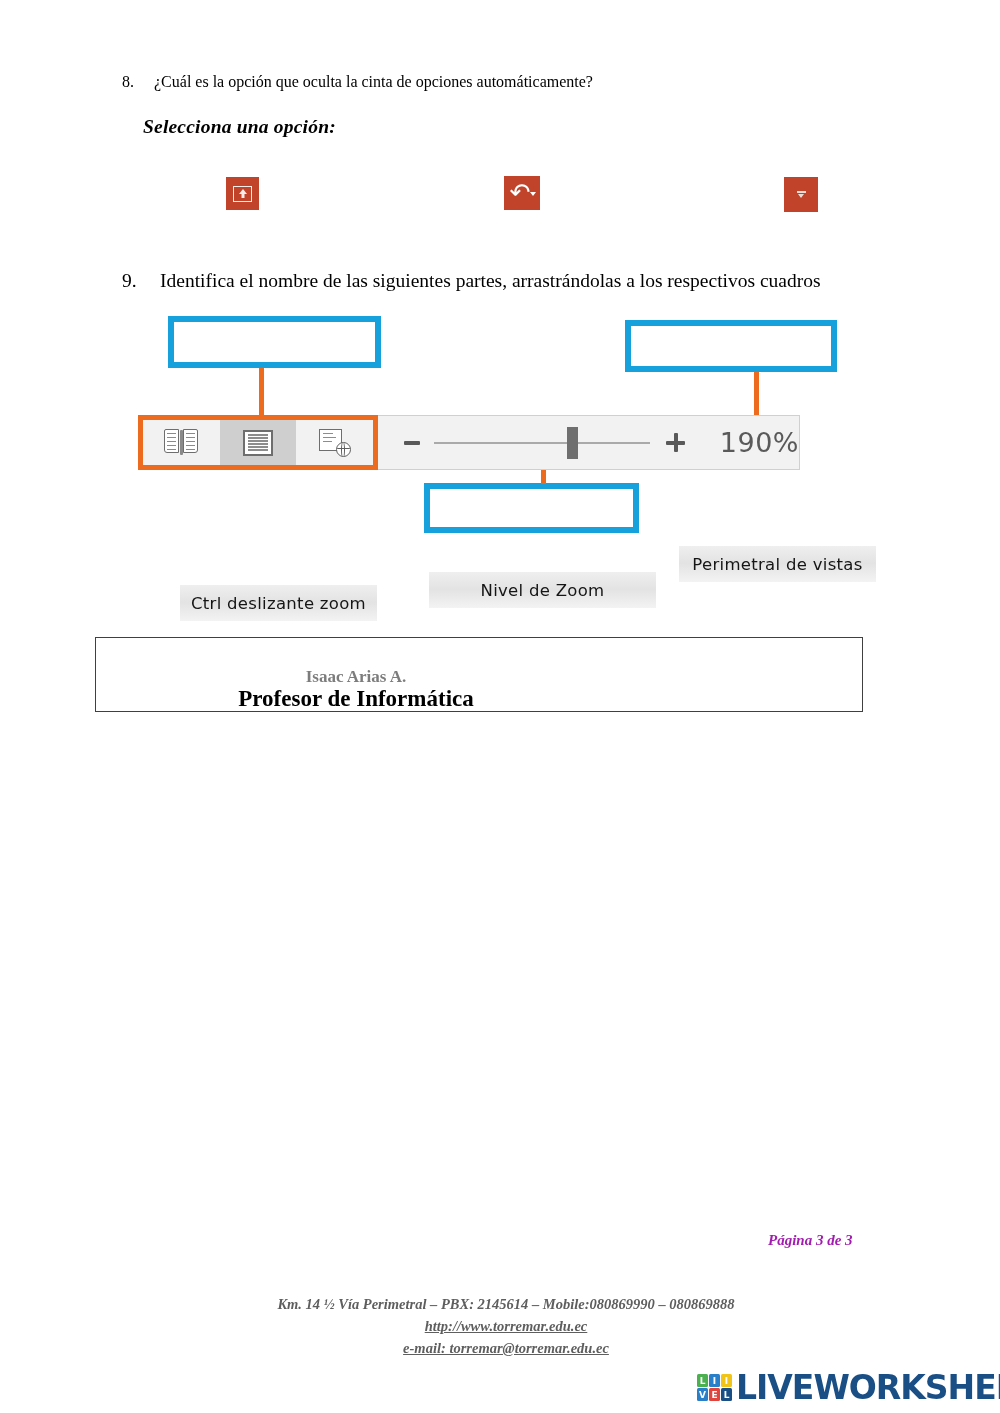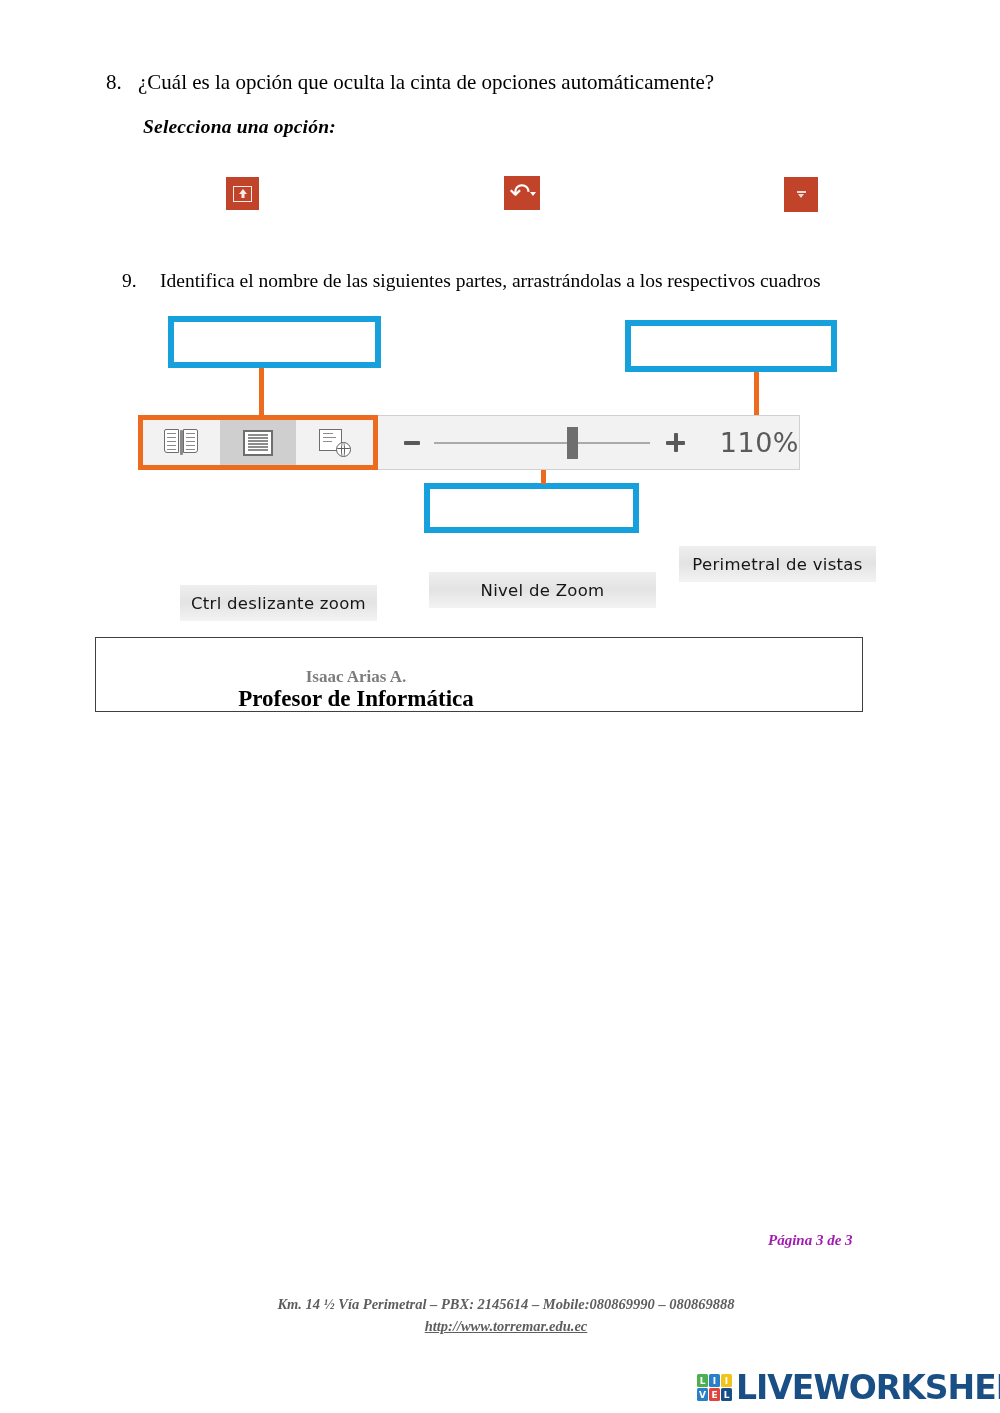--- a/index.html
+++ b/index.html
@@ -12,24 +12,24 @@
     height: 1413px;
     position: relative;
     font-family: "Liberation Serif", "DejaVu Serif", serif;
     color: #000000;
     overflow: hidden;
   }
 
   
   .q8-text {
     position: absolute;
-    left: 106px;
+    left: 122px;
     top: 68px;
     width: 740px;
-    font-size: 21px;
+    font-size: 16px;
     line-height: 28px;
     white-space: nowrap;
   }
   .q8-num { display: inline-block; width: 32px; }
 
   .q8-select-label {
     position: absolute;
     left: 143px;
     top: 116px;
     font-size: 19.5px;
@@ -421,21 +421,21 @@
 <div class="connector conn-3"></div>
 
 <div class="statusbar"></div>
 
 <div class="zoom-region">
   <span class="zoom-minus"></span>
   <span class="zoom-track">
     <span class="zoom-thumb" style="left: 133.88px;"></span>
   </span>
   <span class="zoom-plus"></span>
-  <span class="zoom-value">110%</span>
+  <span class="zoom-value">190%</span>
 </div>
 
 <div class="view-group">
   <div class="view-btn">
     <span class="ico-read-book">
       <span class="pg l">
           <i style="top:3px"></i>
           <i style="top:7px"></i>
           <i style="top:11px"></i>
           <i style="top:15px"></i>
@@ -480,20 +480,21 @@
 <div class="sign-block">
   <div class="sign-col left">
     <div class="sign-name">Isaac Arias A.</div>
     <div class="sign-role">Profesor de Informática</div>
   </div>
 </div>
 
 <div class="footer">
   <div class="footer-line">Km. 14 ½ Vía Perimetral – PBX: 2145614 – Mobile:080869990 – 080869888</div>
   <div class="footer-line footer-link">http://www.torremar.edu.ec</div>
+  <div class="footer-line footer-link">e-mail: torremar@torremar.edu.ec</div>
 </div>
 <div class="footer-page">Página 3 de 3</div>
 
 <div class="lw-logo">
   <div class="lw-tiles">
     <span style="background: rgb(76, 175, 80);">L</span>
     <span style="background: rgb(42, 127, 201);">I</span>
     <span style="background: rgb(240, 196, 25);">I</span>
     <span style="background: rgb(42, 127, 201);">V</span>
     <span style="background: rgb(224, 68, 60);">E</span>

